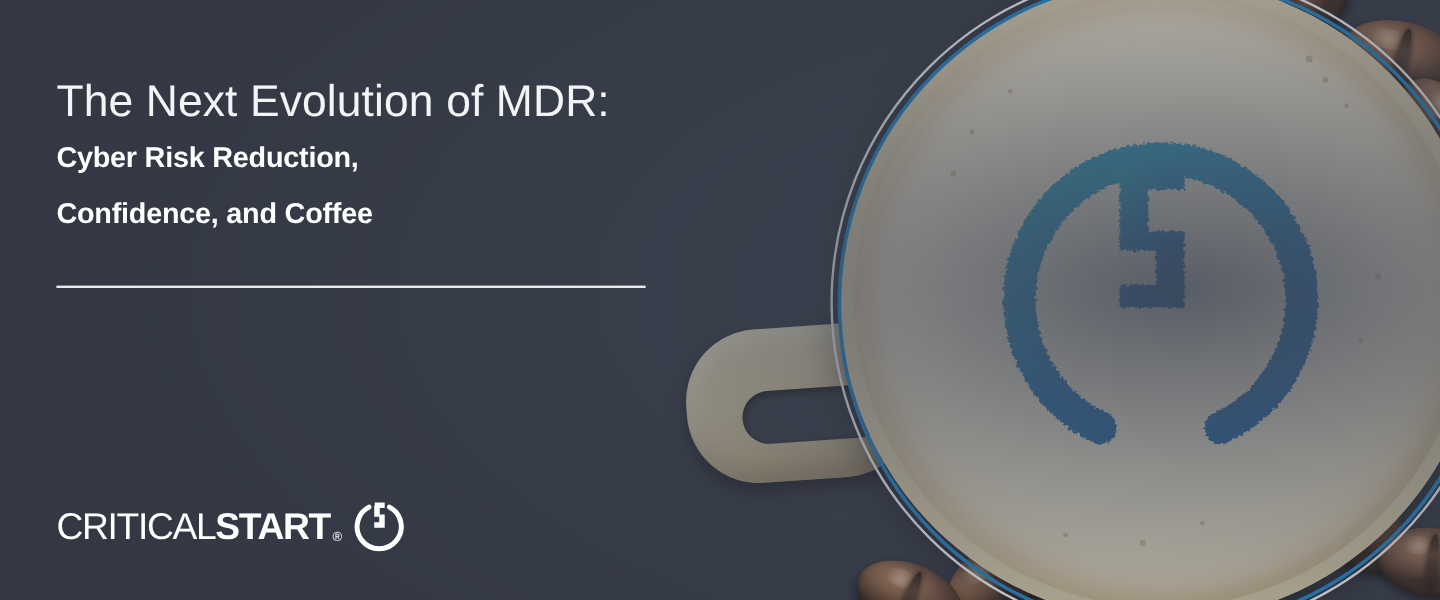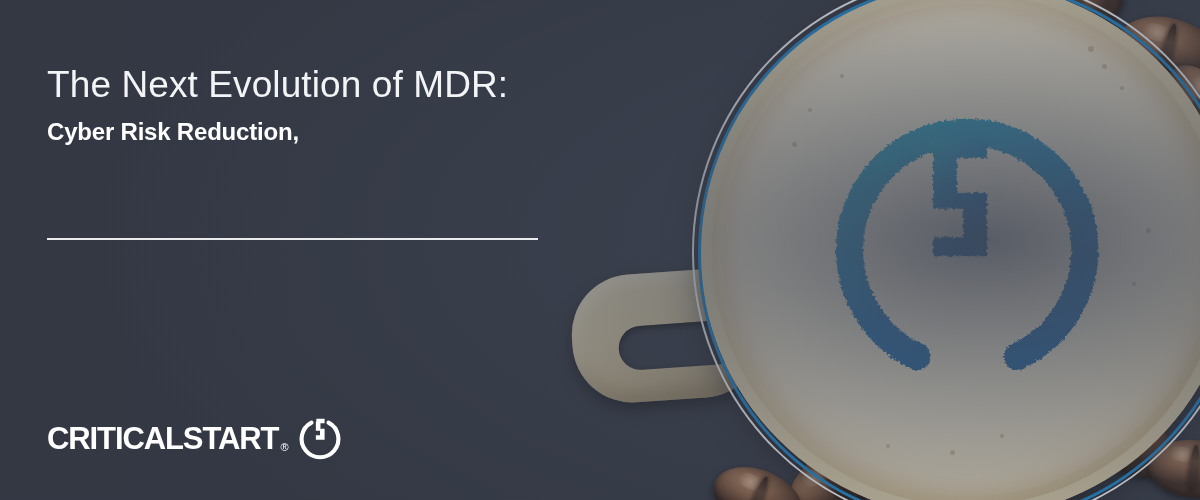--- a/index.html
+++ b/index.html
@@ -232,21 +232,21 @@
     align-items: center;
     height: 48px;
   }
   .logo-word {
     font-size: 31px;
     color: #ffffff;
     letter-spacing: -1.1px;
     white-space: nowrap;
     line-height: 1;
   }
-  .logo-word .w-light { font-weight: 700; }
+  .logo-word .w-light { font-weight: 400; }
   .logo-word .w-bold  { font-weight: 700; }
   .logo-reg {
     font-size: 11px;
     vertical-align: -2px;
     margin-left: 2px;
     letter-spacing: 0;
   }
   .logo-mark {
     margin-left: 8px;
     width: 46px;
@@ -363,20 +363,21 @@
   <div class="ring ring-blue"></div>
   <div class="ring ring-white"></div>
 
   <div class="bg-vignette"></div>
 
   <div class="content">
 
     <div class="headline">
       <span class="line-light">The Next Evolution of MDR:</span>
       <span class="line-bold">Cyber Risk Reduction,</span>
+      <span class="line-bold">Confidence, and Coffee</span>
     </div>
 
     <div class="divider"></div>
 
 
     <div class="logo">
       <span class="logo-word"><span class="w-light">CRITICAL</span><span class="w-bold">START</span><span class="logo-reg">®</span></span>
       <svg class="logo-mark" viewBox="0 0 100 100">
         <path d="M68.5 16.5 A 40 40 0 1 1 31.5 16.5" fill="none" stroke="#ffffff" stroke-width="9" stroke-linecap="round"></path>
         <path d="M42 14 L42 8 L60 8 L60 18 L51 18 L51 30 L60 30 L60 54 L41 54 L41 44 L50 44 L50 34 L41 34 L41 14 Z" fill="#ffffff"></path>

